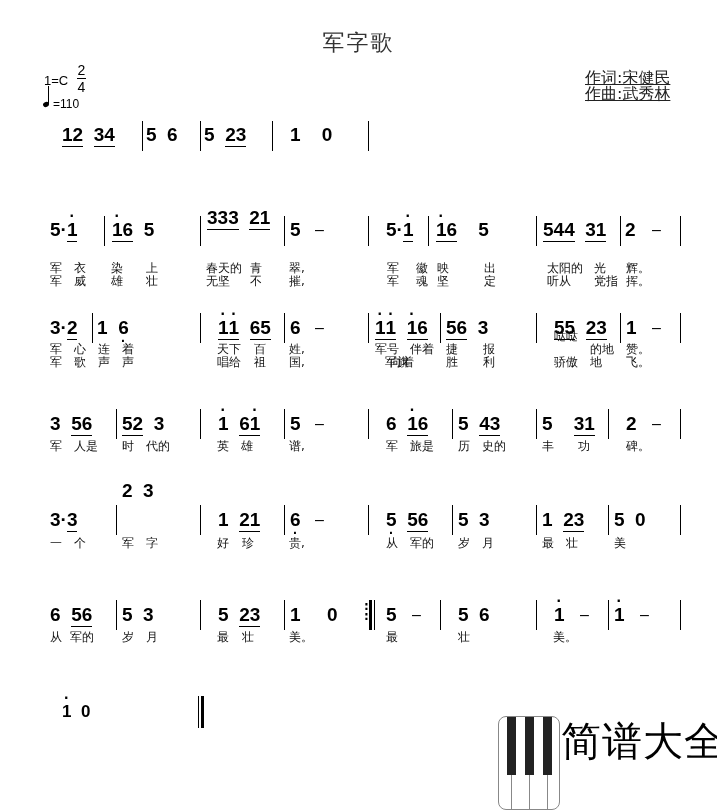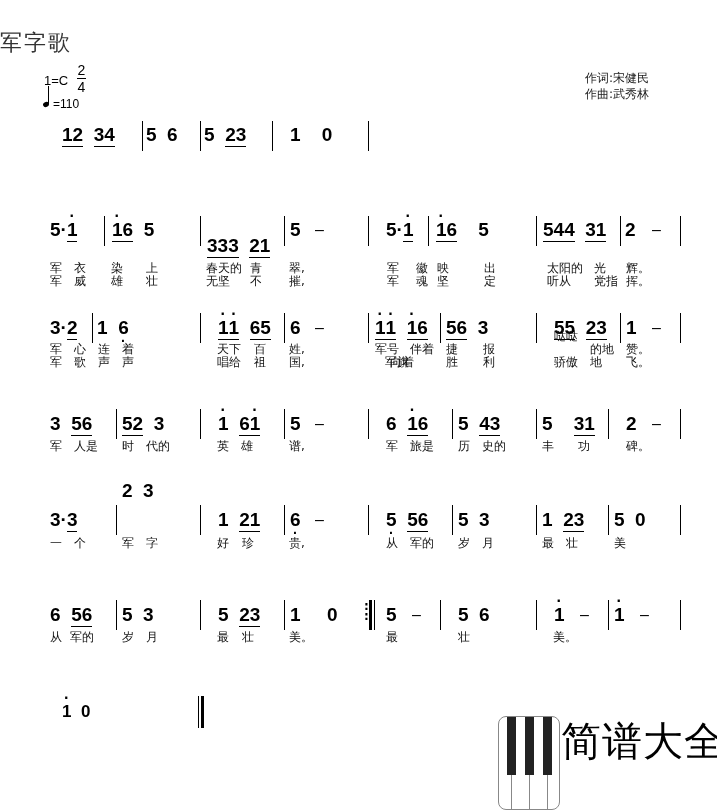--- a/index.html
+++ b/index.html
@@ -1,29 +1,29 @@
 <!DOCTYPE html>
 <html><head>
 <meta charset="utf-8">
 <style>
   html, body { margin:0; padding:0; background:#ffffff; }
   body { width:717px; height:811px; position:relative; overflow:hidden;
          font-family:"DejaVu Sans", "Liberation Sans", sans-serif; color:#000; }
   .abs { position:absolute; }
-  .title { left:0; width:717px; top:28px; font-size:22px; color:#333;
+  .title { left:0; width:717px; top:28px; text-align:center; font-size:22px; color:#333;
            font-family:"DejaVu Sans", sans-serif; letter-spacing:2px; }
   .key { left:44px; top:73px; font-size:13px; font-family:"Liberation Sans", sans-serif; }
   .timesig { left:77px; top:62px; font-size:14px; line-height:16px; text-align:center;
              font-family:"Liberation Sans", sans-serif; }
   .tempo { left:42px; top:100px; font-size:12px; font-family:"Liberation Sans", sans-serif; }
   .tempo .stem { display:inline-block; width:1px; height:18px; background:#000; position:absolute; left:6px; top:-14px; }
   .tempo .head { display:inline-block; width:6px; height:5px; background:#000; border-radius:50%;
                  transform:rotate(-25deg); position:absolute; left:1px; top:2px; }
   .tempo .val { position:absolute; left:11px; top:-3px; white-space:nowrap; }
-  .credits { left:585px; top:70px; font-size:12px; line-height:16px; color:#222; }
+  .credits { left:585px; top:70px; font-size:16px; line-height:16px; color:#222;text-decoration:underline; }
   .note { position:absolute; font-weight:bold; font-size:19px; font-family:"Liberation Sans", sans-serif;
           line-height:20px; }
   .note .hi { position:relative; display:inline-block; }
   .ul1 { border-bottom:1.5px solid #000; padding-bottom:1px; }
   .bar { position:absolute; width:1px; background:#000; height:30px; }
   .bar.thick { width:3px; }
   .dash { position:absolute; font-size:16px; font-family:"Liberation Sans", sans-serif; }
   .lyric { position:absolute; font-size:12px; line-height:13px; white-space:pre; color:#111; }
   .dot-above::before { content:"·"; position:absolute; left:50%; transform:translateX(-50%); top:-14px; font-size:16px; }
   .dot-below::after { content:"·"; position:absolute; left:50%; transform:translateX(-50%); bottom:-13px; font-size:14px; }
@@ -63,21 +63,21 @@
   <div class="bar" style="left:272px;top:121px"></div>
   <span class="note" style="left:290px;top:125px">1&nbsp;&nbsp;&nbsp;&nbsp;0</span>
   <div class="bar" style="left:368px;top:121px"></div>
 </div>
 
 <div>
   <span class="note" style="left:50px;top:220px">5·<span class="ul1 hi dot-above">1</span></span>
   <div class="bar" style="left:104px;top:216px"></div>
   <span class="note" style="left:112px;top:220px"><span class="ul1"><span class="hi dot-above">1</span>6</span>&nbsp;&nbsp;5</span>
   <div class="bar" style="left:200px;top:216px"></div>
-  <span class="note" style="left:207px;top:236px"><span class="ul1">3<span class="ul1">33</span></span>&nbsp;&nbsp;<span class="ul1">21</span></span>
+  <span class="note" style="left:207px;top:208px"><span class="ul1">3<span class="ul1">33</span></span>&nbsp;&nbsp;<span class="ul1">21</span></span>
   <div class="bar" style="left:284px;top:216px"></div>
   <span class="note" style="left:290px;top:220px">5</span>
   <span class="dash" style="left:315px;top:221px">–</span>
   <div class="bar" style="left:368px;top:216px"></div>
   <span class="note" style="left:386px;top:220px">5·<span class="ul1 hi dot-above">1</span></span>
   <div class="bar" style="left:428px;top:216px"></div>
   <span class="note" style="left:436px;top:220px"><span class="ul1"><span class="hi dot-above">1</span>6</span>&nbsp;&nbsp;&nbsp;&nbsp;5</span>
   <div class="bar" style="left:536px;top:216px"></div>
   <span class="note" style="left:543px;top:220px"><span class="ul1">5<span class="ul1">44</span></span>&nbsp;&nbsp;<span class="ul1">31</span></span>
   <div class="bar" style="left:620px;top:216px"></div>

